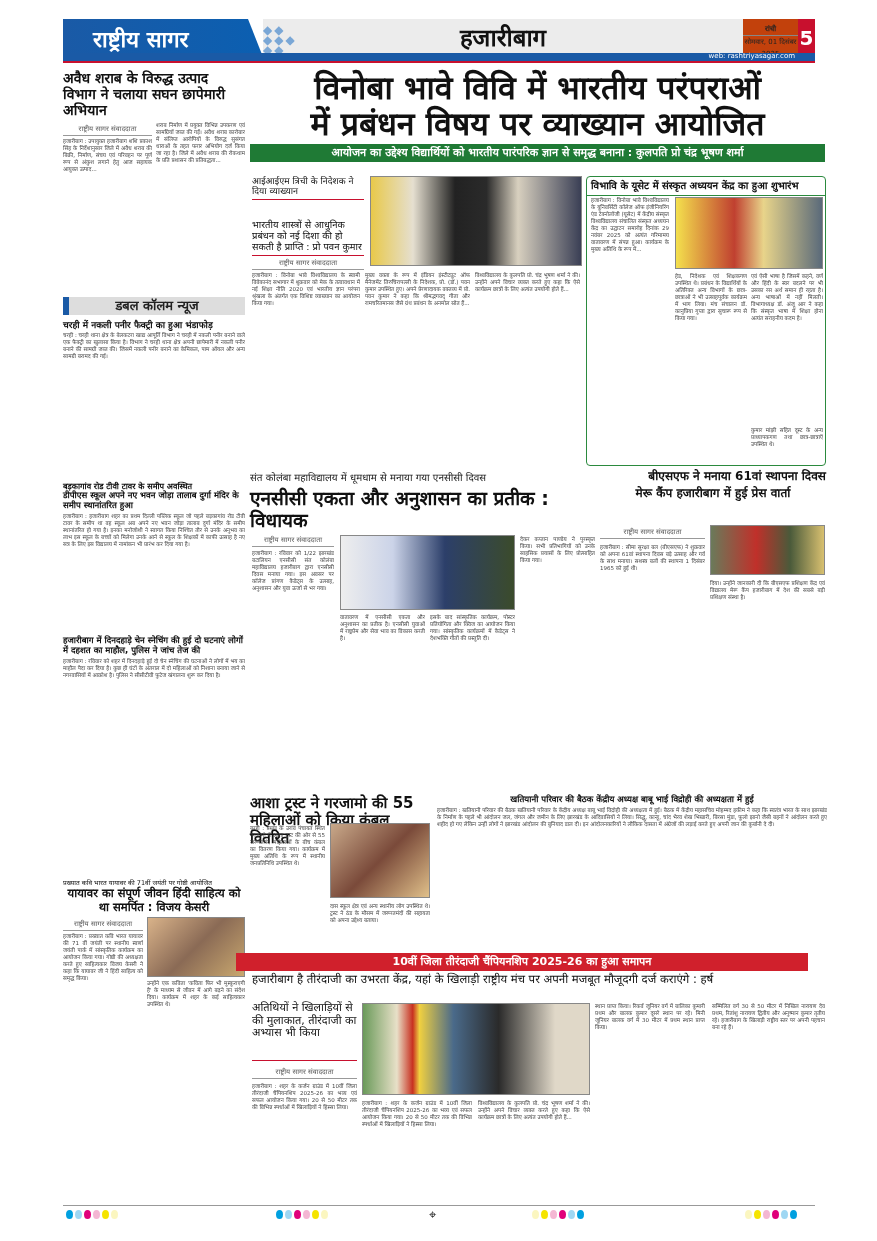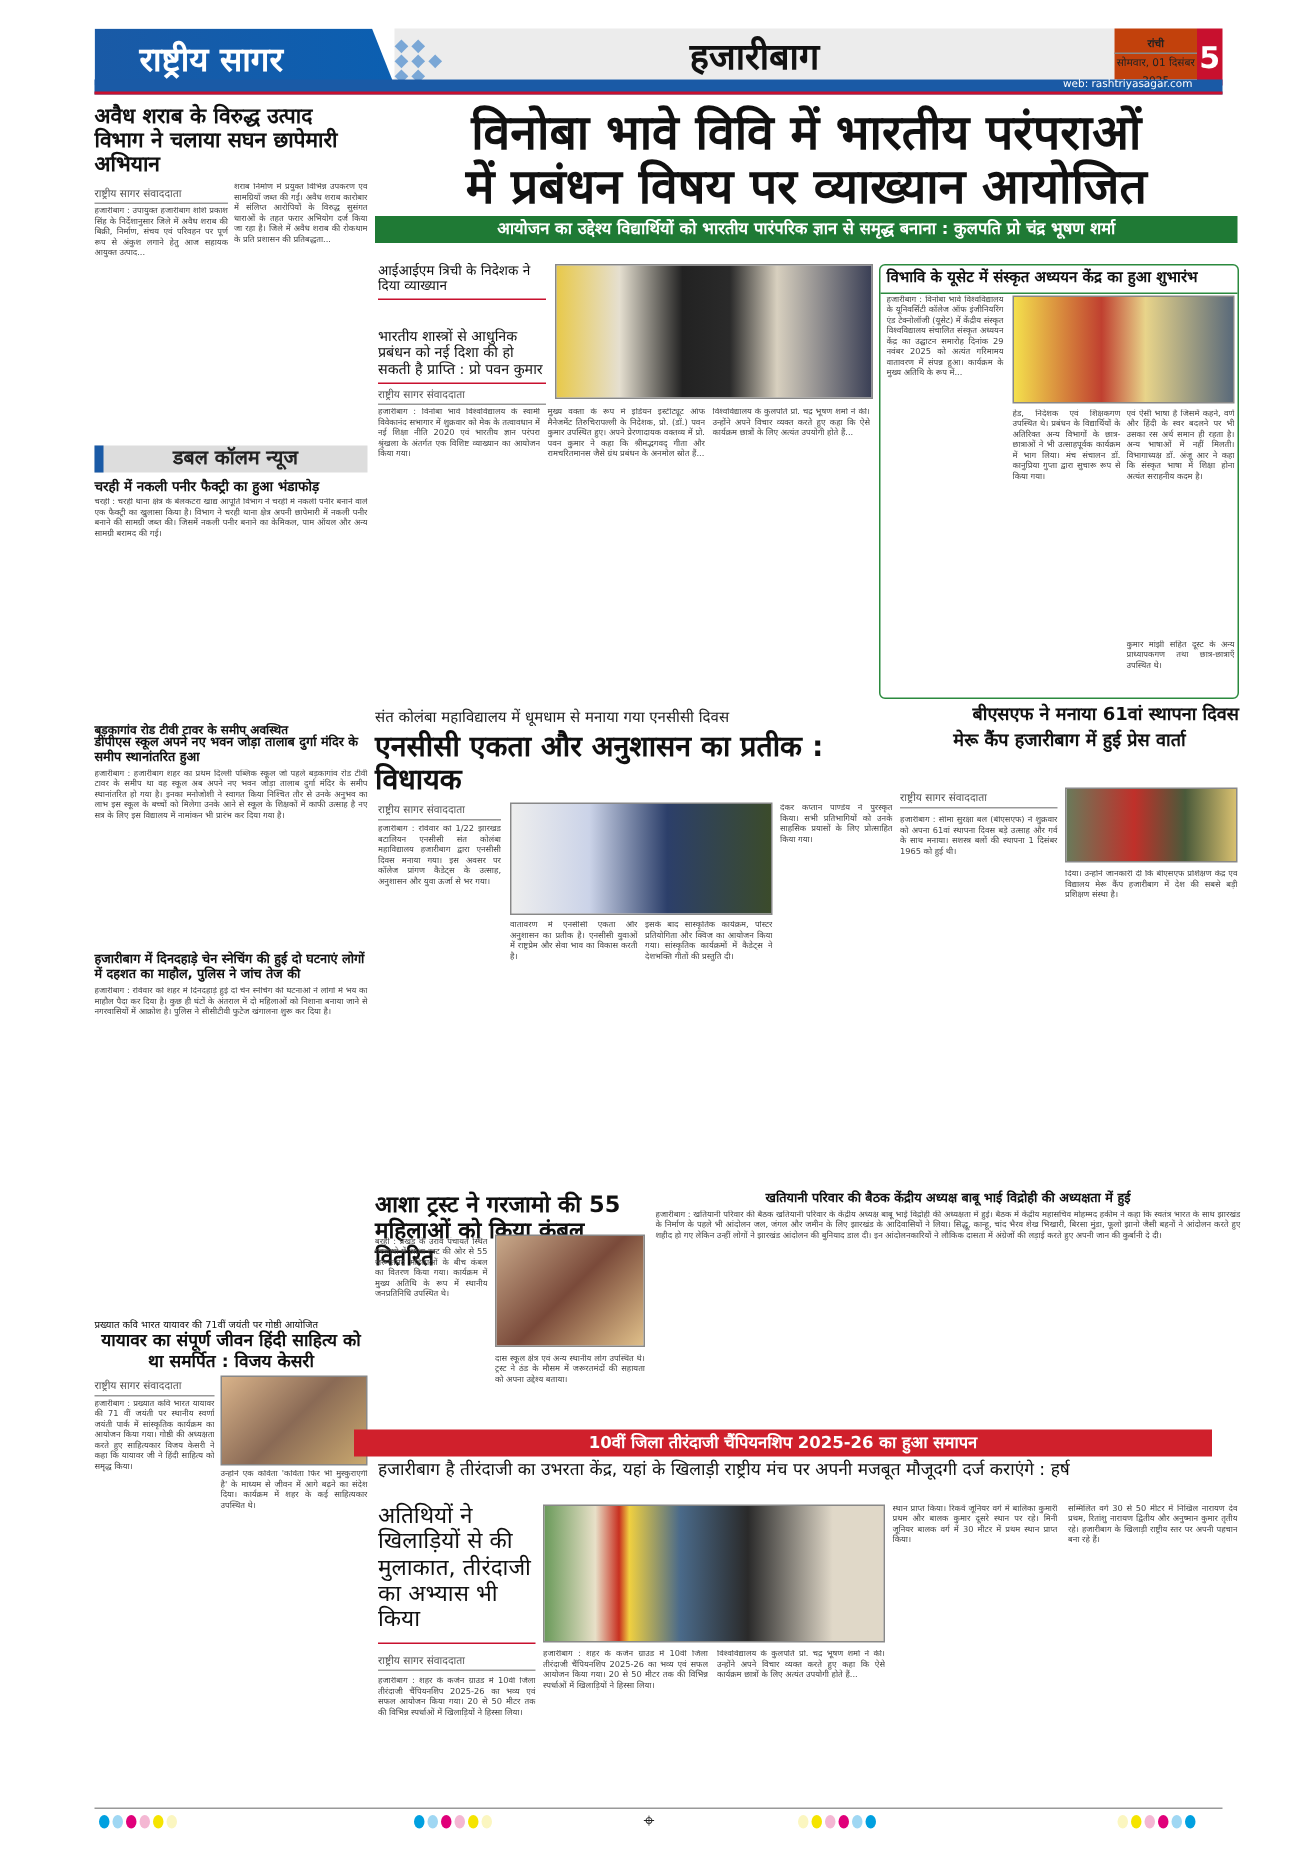--- a/index.html
+++ b/index.html
@@ -7,21 +7,21 @@
 .abs{position:absolute}
 .masthead{left:63px;top:19px;width:752px;height:44px}
 .mh-left{left:0;top:0;width:200px;height:38px;background:linear-gradient(90deg,#1a5aa6,#0b5fb1);color:#fff;font-family:"DejaVu Serif",serif;font-weight:bold;font-size:22px;display:flex;align-items:center;padding-left:30px;clip-path:polygon(0 0,185px 0,200px 38px,0 38px)}
 .mh-dots{left:200px;top:0;width:60px;height:38px;color:#7aa7d6;font-size:12px;letter-spacing:2px;line-height:10px;padding-top:6px}
 .mh-center{left:200px;top:0;width:480px;height:34px;background:#ececec;font-weight:bold;font-size:24px;display:flex;align-items:center;justify-content:center;color:#111}
 .mh-right{left:680px;top:0;width:55px;height:34px;background:#c2410c;font-size:7px;text-align:center;padding-top:4px;line-height:12px}
 .mh-page{left:735px;top:0;width:17px;height:38px;background:#c8102e;color:#fff;font-weight:bold;font-size:20px;text-align:center;line-height:38px}
 .mh-bar{left:0;top:34px;width:752px;height:10px;background:#1a5aa6;border-bottom:2px solid #c8102e}
 .mh-web{right:20px;top:33px;color:#fff;font-size:7px}
 .hl{font-weight:bold;color:#111;line-height:1.15}
-.byline{font-size:7px;color:#555;text-align:left;border-top:1px solid #c8102e;border-bottom:1px solid #999;padding:2px 0}
+.byline{font-size:7px;color:#555;text-align:center;border-top:1px solid #c8102e;border-bottom:1px solid #999;padding:2px 0}
 .txt{font-size:5.5px;line-height:7px;color:#444;text-align:justify;overflow:hidden}
 .photo{background:linear-gradient(135deg,#7a6a5a,#b7a58e 40%,#5b4a3f);border:1px solid #888}
 .green-strip{background:#1f7a35;color:#fff;font-weight:bold;font-size:11px;text-align:center;line-height:18px}
 .red-strip{background:#d0202c;color:#fff;font-weight:bold;font-size:11px;text-align:center;line-height:18px}
 .boxed{border:1px solid #2b8a3e;border-radius:4px}
 .dbl{background:#ddd;border-left:6px solid #1a5aa6;font-weight:bold;font-size:13px;text-align:center;line-height:18px}
 .rule{height:1px;background:#999}
 .regdots{display:flex;gap:2px}
 .regdots span{width:7px;height:9px;border-radius:50%}
 </style>
@@ -148,21 +148,21 @@
 
 <div class="abs" style="left:437px;top:795px;width:390px">
   <div class="hl" style="font-size:8.5px;text-align:center">खतियानी परिवार की बैठक केंद्रीय अध्यक्ष बाबू भाई विद्रोही की अध्यक्षता में हुई</div>
   <div class="txt" style="height:140px;margin-top:2px">हजारीबाग : खतियानी परिवार की बैठक खतियानी परिवार के केंद्रीय अध्यक्ष बाबू भाई विद्रोही की अध्यक्षता में हुई। बैठक में केंद्रीय महासचिव मोहम्मद हकीम ने कहा कि स्वतंत्र भारत के साथ झारखंड के निर्माण के पहले भी आंदोलन जल, जंगल और जमीन के लिए झारखंड के आदिवासियों ने लिया। सिद्धू, कान्हू, चांद भैरव शेख भिखारी, बिरसा मुंडा, फूलो झानो जैसी बहनों ने आंदोलन करते हुए शहीद हो गए लेकिन उन्हीं लोगों ने झारखंड आंदोलन की बुनियाद डाल दी। इन आंदोलनकारियों ने लौकिक दासता में अंग्रेजों की लड़ाई करते हुए अपनी जान की कुर्बानी दे दी।</div>
 </div>
 
 <div class="abs red-strip" style="left:236px;top:953px;width:572px">10वीं जिला तीरंदाजी चैंपियनशिप 2025-26 का हुआ समापन</div>
 <div class="abs hl" style="left:252px;top:973px;width:575px;font-size:11.5px;font-weight:normal;color:#111">हजारीबाग है तीरंदाजी का उभरता केंद्र, यहां के खिलाड़ी राष्ट्रीय मंच पर अपनी मजबूत मौजूदगी दर्ज कराएंगे : हर्ष</div>
 
 <div class="abs" style="left:252px;top:1002px;width:105px">
-  <div class="hl" style="font-size:15px;font-weight:normal;border-bottom:1px solid #c8102e;padding-bottom:7px">अतिथियों ने खिलाड़ियों से की मुलाकात, तीरंदाजी का अभ्यास भी किया</div>
+  <div class="hl" style="font-size:11px;font-weight:normal;border-bottom:1px solid #c8102e;padding-bottom:20px">अतिथियों ने खिलाड़ियों से की मुलाकात, तीरंदाजी का अभ्यास भी किया</div>
   <div class="byline" style="border-top:none;margin-top:4px">राष्ट्रीय सागर संवाददाता</div>
   <div class="txt" style="height:130px;margin-top:4px">हजारीबाग : शहर के कर्जन ग्राउंड में 10वीं जिला तीरंदाजी चैंपियनशिप 2025-26 का भव्य एवं सफल आयोजन किया गया। 20 से 50 मीटर तक की विभिन्न स्पर्धाओं में खिलाड़ियों ने हिस्सा लिया।</div>
 </div>
 <div class="abs photo" style="left:362px;top:1003px;width:228px;height:92px;background:linear-gradient(90deg,#6a9a5a,#e8e0c8 15%,#c83020 22%,#f0d040 25%,#4a6a8a 40%,#2a2a2a 60%,#e0d8c8 85%)"></div>
 <div class="abs txt" style="left:362px;top:1100px;width:110px;height:95px">हजारीबाग : शहर के कर्जन ग्राउंड में 10वीं जिला तीरंदाजी चैंपियनशिप 2025-26 का भव्य एवं सफल आयोजन किया गया। 20 से 50 मीटर तक की विभिन्न स्पर्धाओं में खिलाड़ियों ने हिस्सा लिया।</div>
 <div class="abs txt" style="left:478px;top:1100px;width:112px;height:95px">विश्वविद्यालय के कुलपति प्रो. चंद्र भूषण शर्मा ने की। उन्होंने अपने विचार व्यक्त करते हुए कहा कि ऐसे कार्यक्रम छात्रों के लिए अत्यंत उपयोगी होते हैं...</div>
 <div class="abs txt" style="left:595px;top:1003px;width:110px;height:192px">स्थान प्राप्त किया। रिकर्व जूनियर वर्ग में बालिका कुमारी प्रथम और बालक कुमार दूसरे स्थान पर रहे। मिनी जूनियर बालक वर्ग में 30 मीटर में प्रथम स्थान प्राप्त किया।</div>
 <div class="abs txt" style="left:712px;top:1003px;width:113px;height:192px">सम्मिलित वर्ग 30 से 50 मीटर में निखिल नारायण देव प्रथम, रितांशु नारायण द्वितीय और अनुष्मान कुमार तृतीय रहे। हजारीबाग के खिलाड़ी राष्ट्रीय स्तर पर अपनी पहचान बना रहे हैं।</div>
 
 <div class="abs rule" style="left:63px;top:1205px;width:752px"></div>

